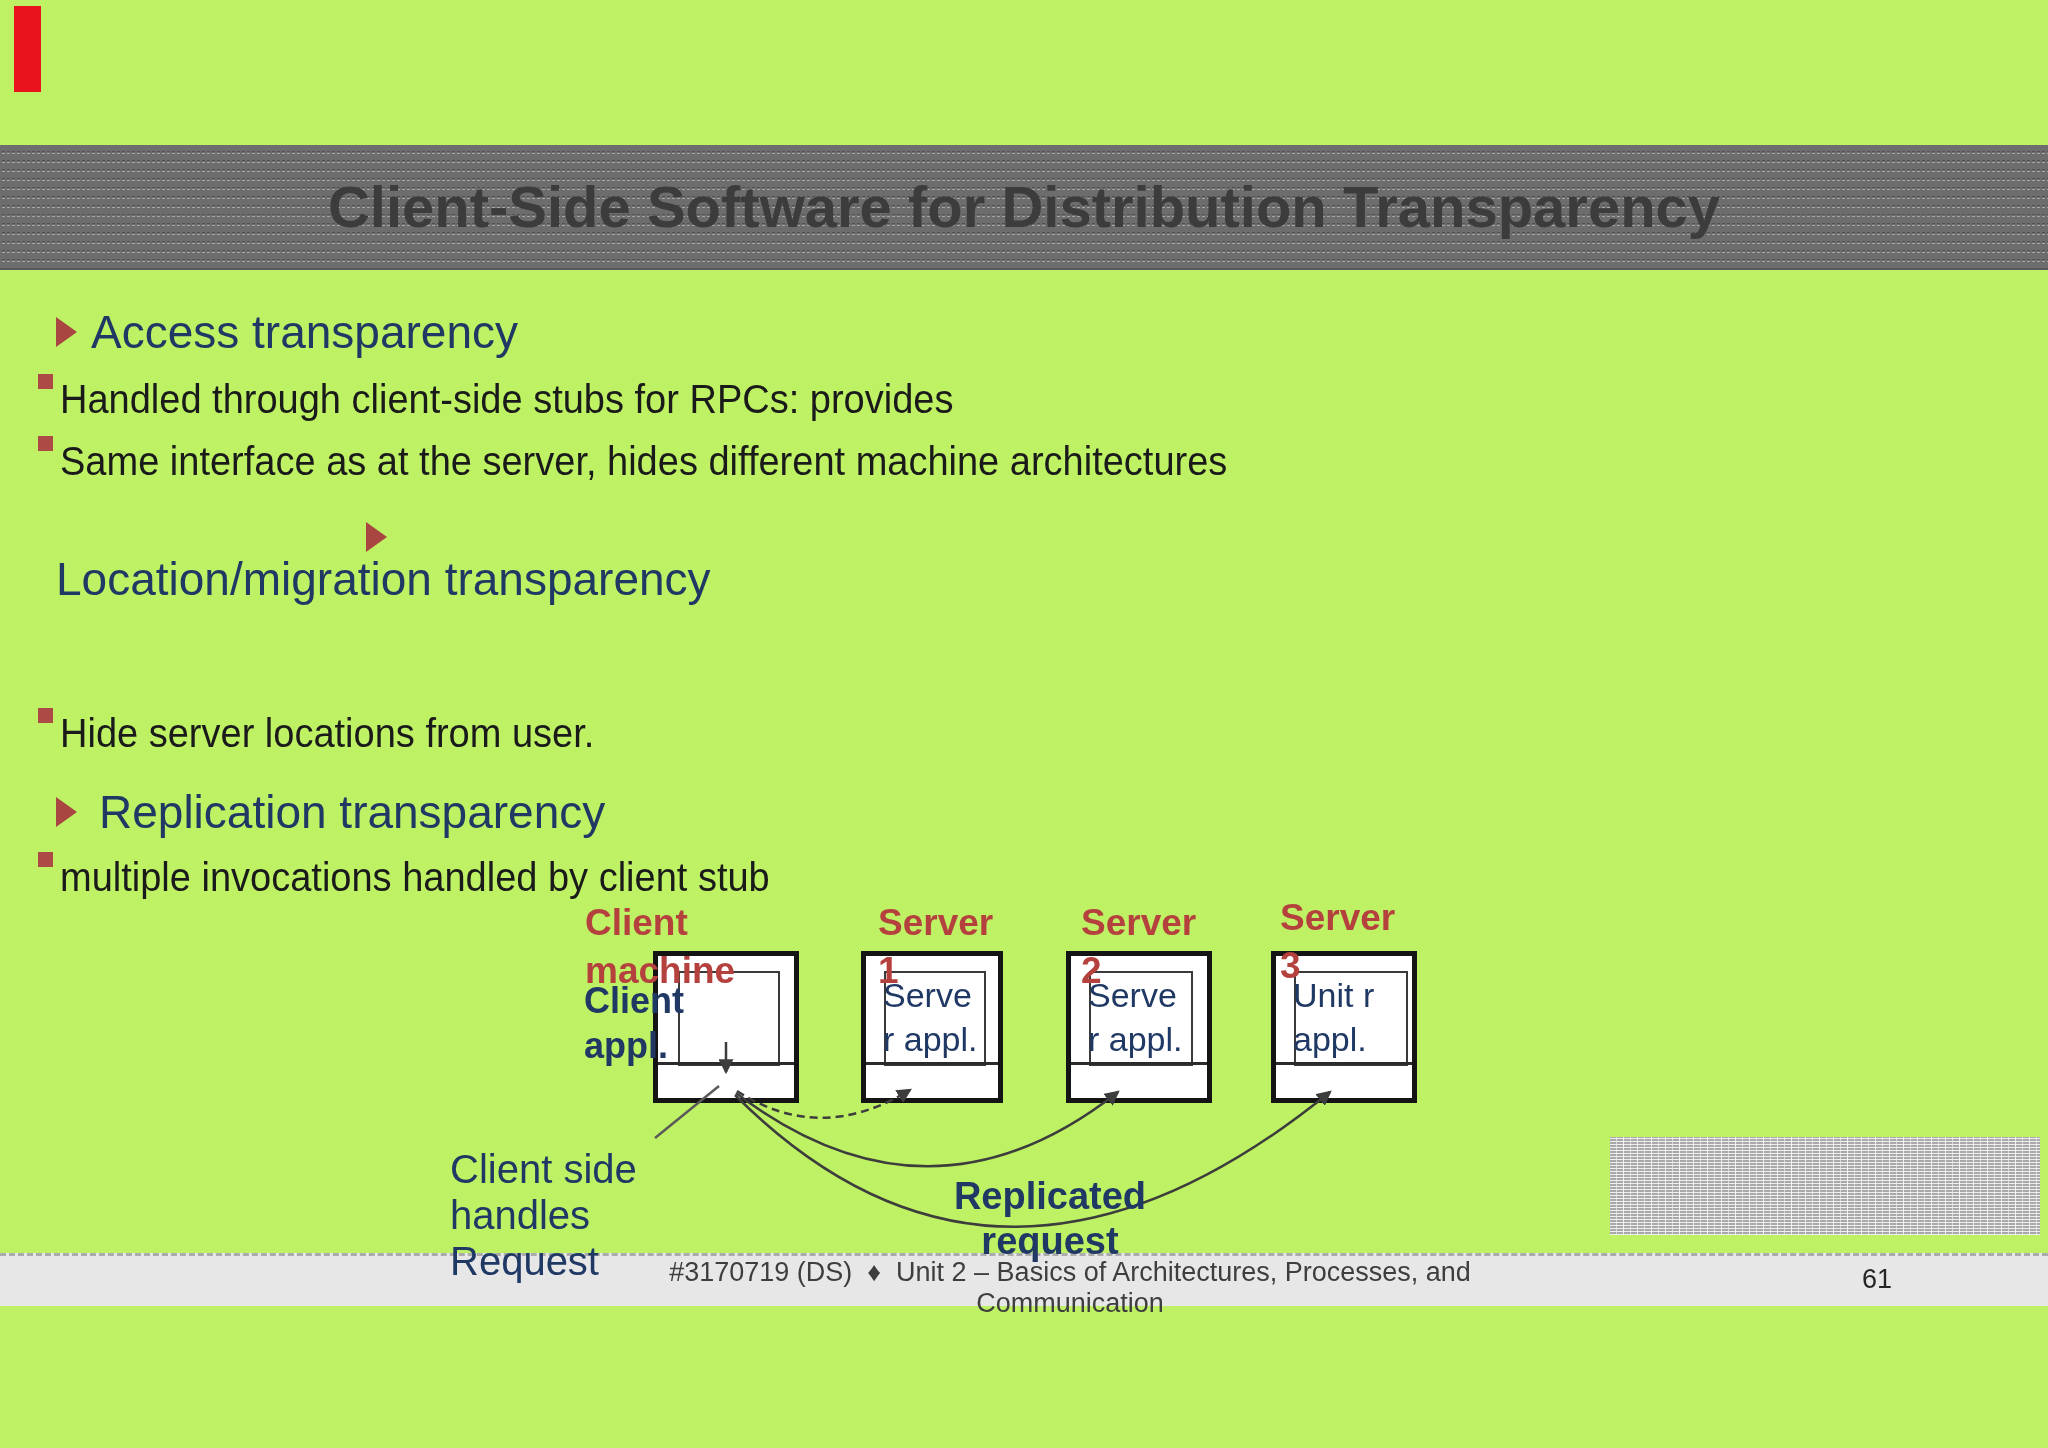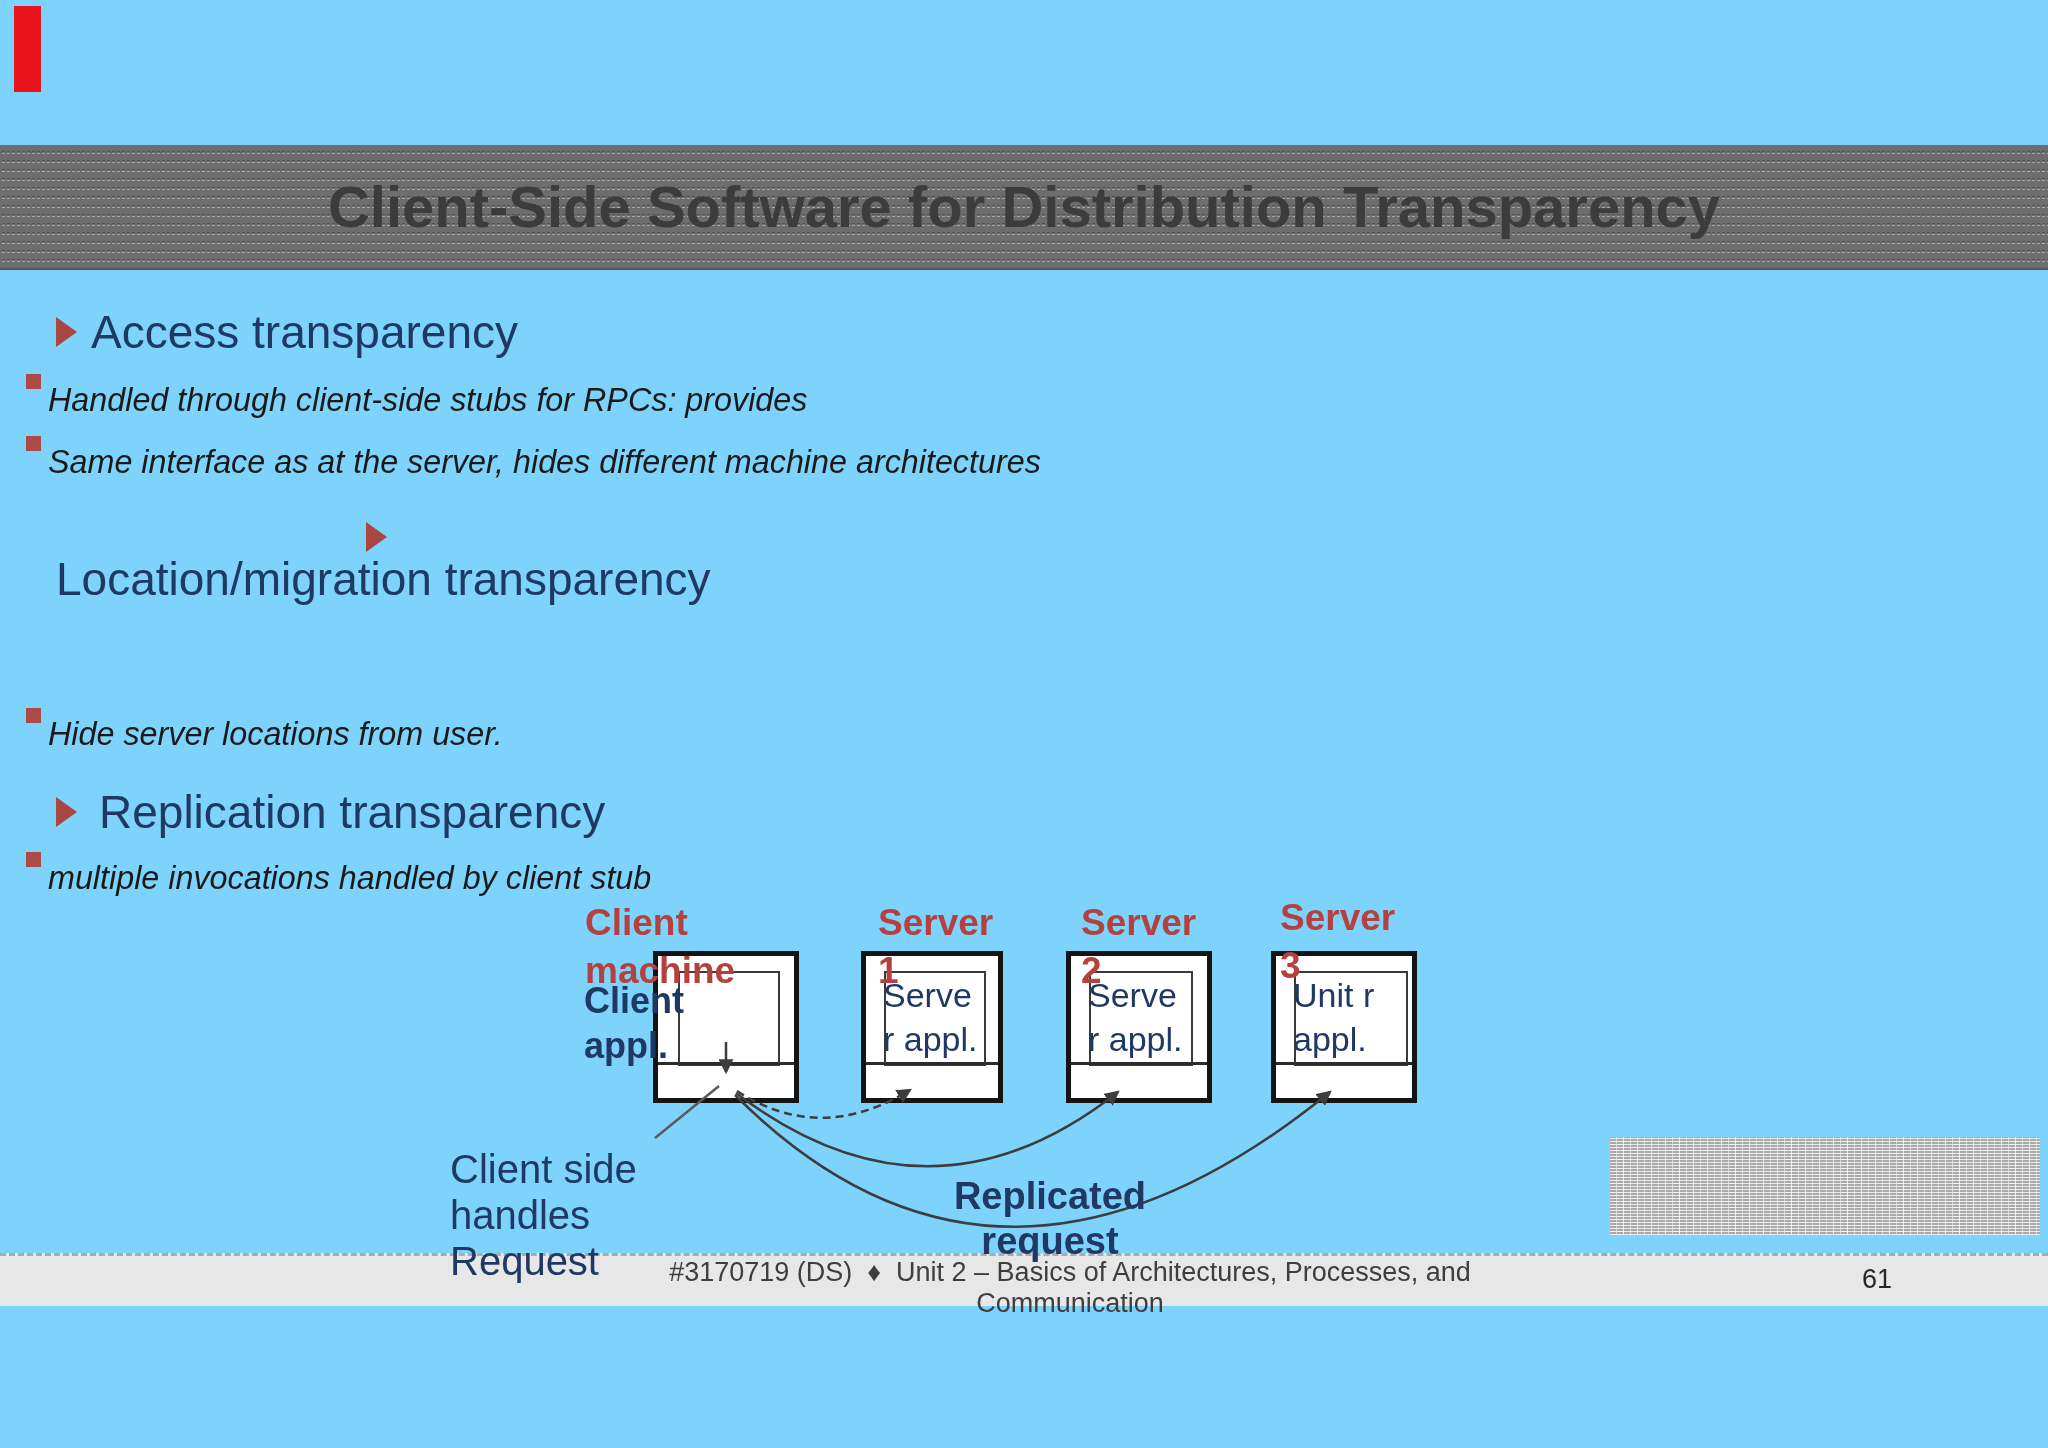--- a/index.html
+++ b/index.html
@@ -1,17 +1,17 @@
 <!DOCTYPE html>
 <html><head>
 <meta charset="utf-8">
 <style>
   html,body{margin:0;padding:0;background:#ffffff;}
   .stage{
-    position:relative;width:2048px;height:1448px;overflow:hidden;background:#7dd3fc;
+    position:relative;width:2048px;height:1448px;overflow:hidden;background:#bef264;
     font-family:"Liberation Sans","DejaVu Sans",sans-serif;
   }
   
   .ribbon{position:absolute;left:14px;top:6px;width:27px;height:86px;background:#e8131c;}
   
   .titlebar{
     position:absolute;left:0;top:145px;width:100%;height:123px;
     background-color:#6d6d6d;
     background-image:
       repeating-linear-gradient(90deg,#6d6d6d 0 2px,transparent 2px 5px),
@@ -21,21 +21,21 @@
   }
   .titlebar h1{
     margin:0;font-size:58px;font-weight:bold;color:#3c3c3c;letter-spacing:0;
     text-align:center;white-space:nowrap;
   }
   
   .hrow{position:absolute;left:56px;display:flex;align-items:center;height:56px;}
   .tri{width:0;height:0;border-left:21px solid #a94642;border-top:15px solid transparent;border-bottom:15px solid transparent;margin-right:14px;}
   .htext{font-size:46px;color:#1f3864;white-space:nowrap;}
   
-  .brow{position:absolute;left:18px;color:#1a1a1a;font-size:34px;line-height:58px;font-style:italic;}
+  .brow{position:absolute;left:30px;color:#1a1a1a;font-size:40px;line-height:58px;}
   .sq{position:absolute;left:8px;top:4px;width:15px;height:15px;background:#ae4a45;}
   .bl{display:block;white-space:nowrap;transform:scaleX(.95);transform-origin:left top;}
   .bl.first{margin-left:30px;}
   
   .machine{position:absolute;border:5px solid #141414;background:#fff;box-sizing:border-box;}
   .machine .inner{position:absolute;border:2.5px solid #3a3a3a;background:#fff;}
   .machine .divider{position:absolute;left:0;right:0;top:106px;border-top:3px solid #2b2b2b;}
   .dlabel{position:absolute;color:#b5413e;font-weight:bold;font-size:37px;line-height:48px;z-index:4;white-space:nowrap;}
   .dlabel span{display:block;}
   .applabel{position:absolute;color:#1f3864;font-size:34px;line-height:44px;z-index:4;white-space:nowrap;}

